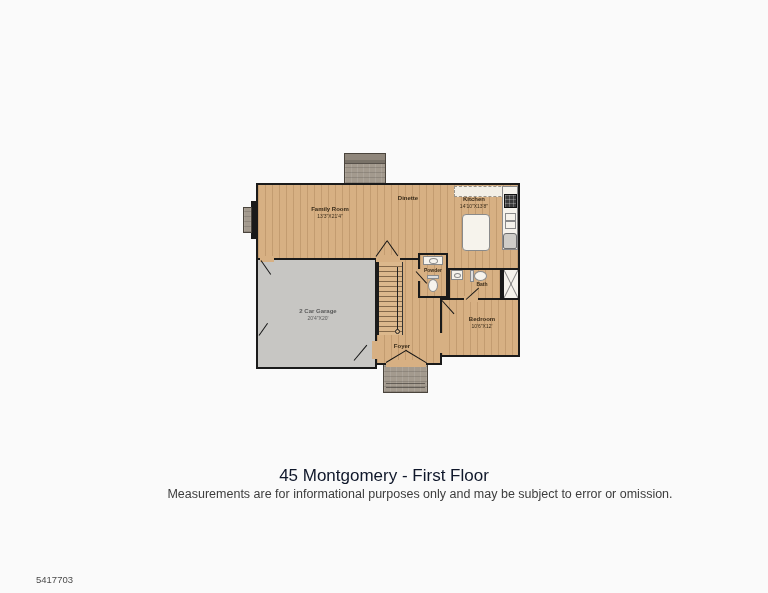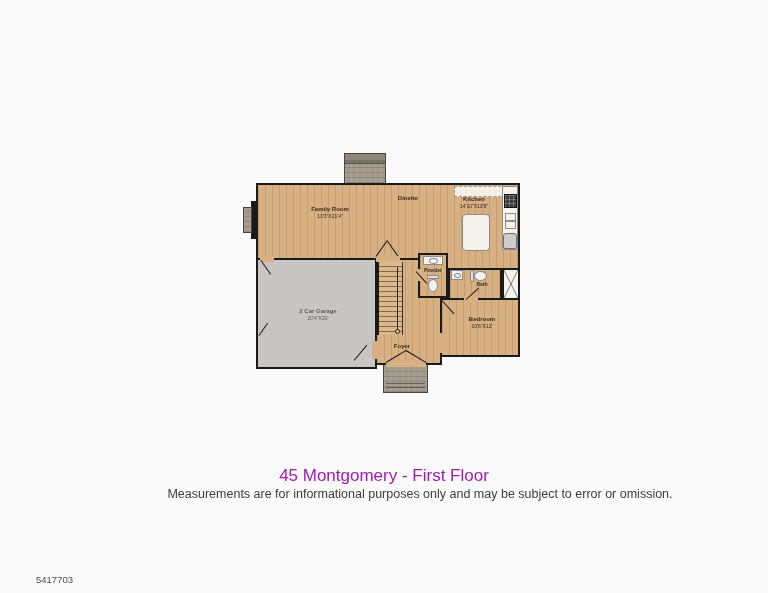--- a/index.html
+++ b/index.html
@@ -38,21 +38,21 @@
   .showerX{position:absolute;inset:0;width:100%;height:100%;}
   
   .room-label{position:absolute;transform:translate(-50%,-50%);text-align:center;
         color:#3a2c1a;white-space:nowrap;z-index:30;}
   .room-label .rname{font-size:6px;font-weight:bold;line-height:7px;}
   .room-label .rdims{font-size:5px;line-height:6px;}
   .room-label.gray{color:#5a5a5a;}
   .room-label.tiny .rname{font-size:5px;line-height:6px;}
   
   .title{position:absolute;left:0;top:466px;width:100%;text-align:center;
-        font-size:17px;color:#a21caf;}
+        font-size:17px;color:#0f172a;}
   .disclaimer{position:absolute;left:0;top:487px;width:100%;text-align:center;
         font-size:12.5px;color:#3d3d3d;padding-left:36px;}
   .photo-id{position:absolute;left:3px;top:574px;font-size:9.5px;color:#4a4a4a;margin-left:33px;}
 </style>
 </head>
 <body>
 
 <div class="canvas">
 
   <div class="plan">

